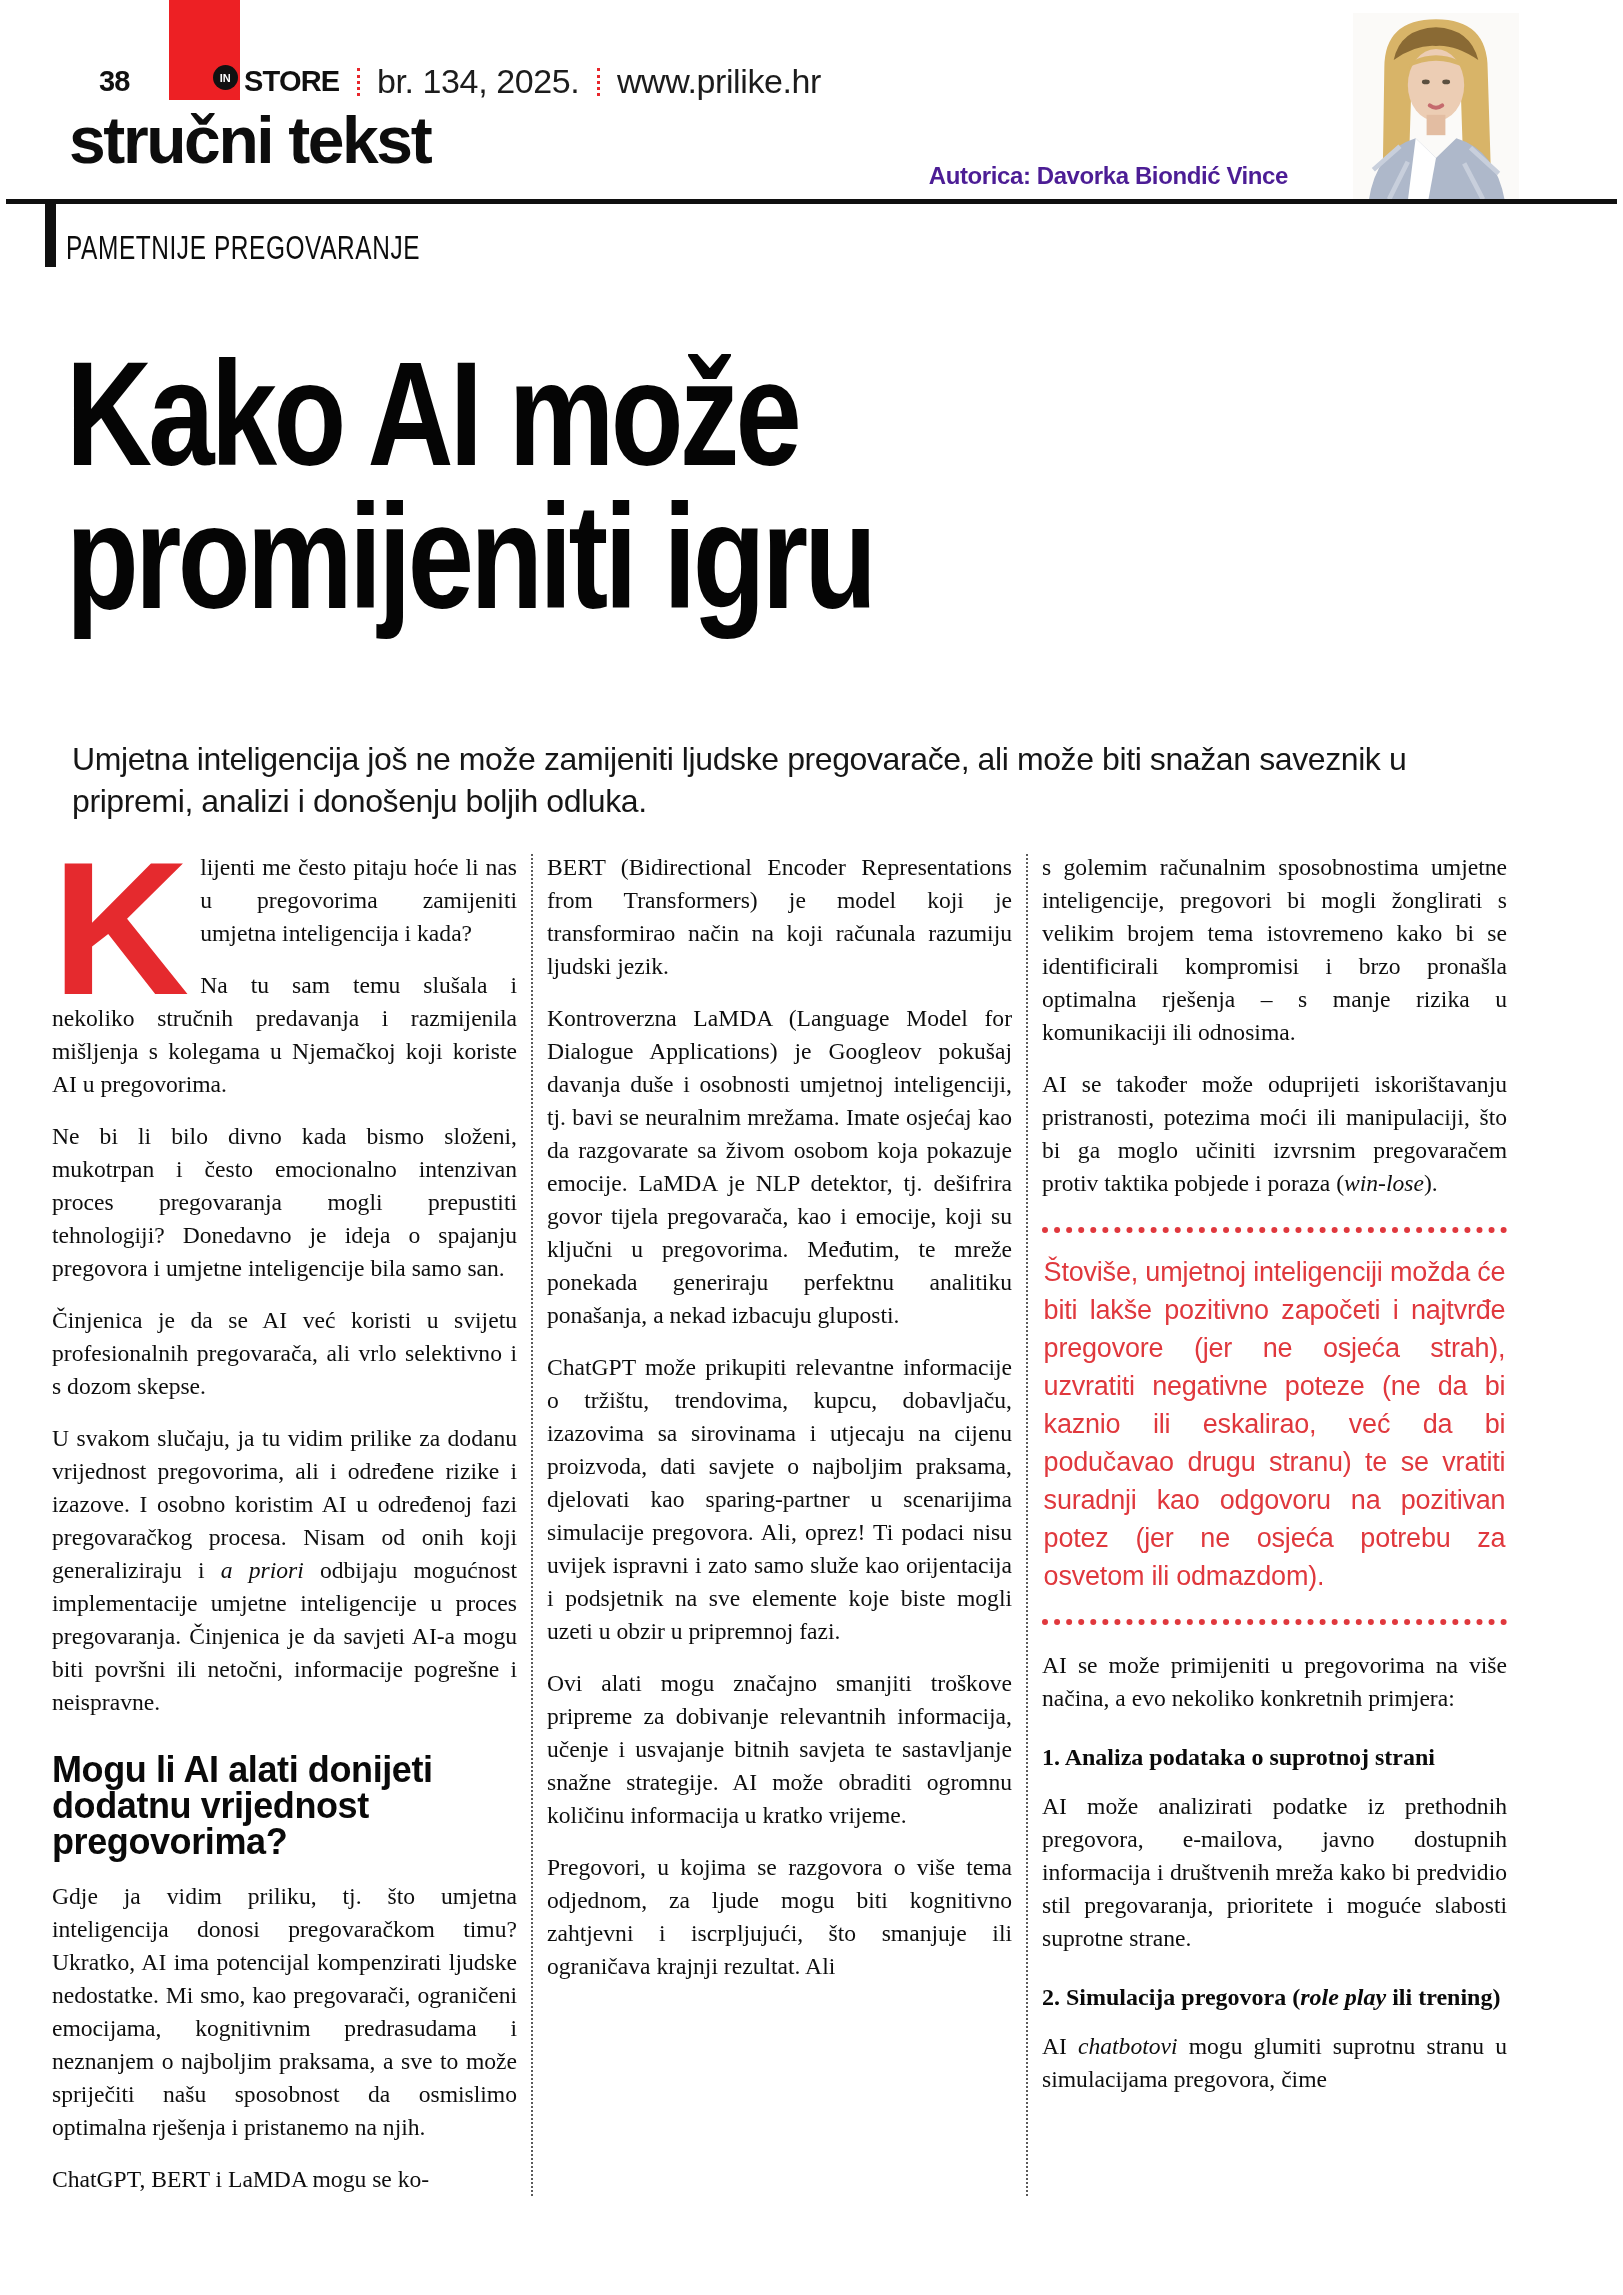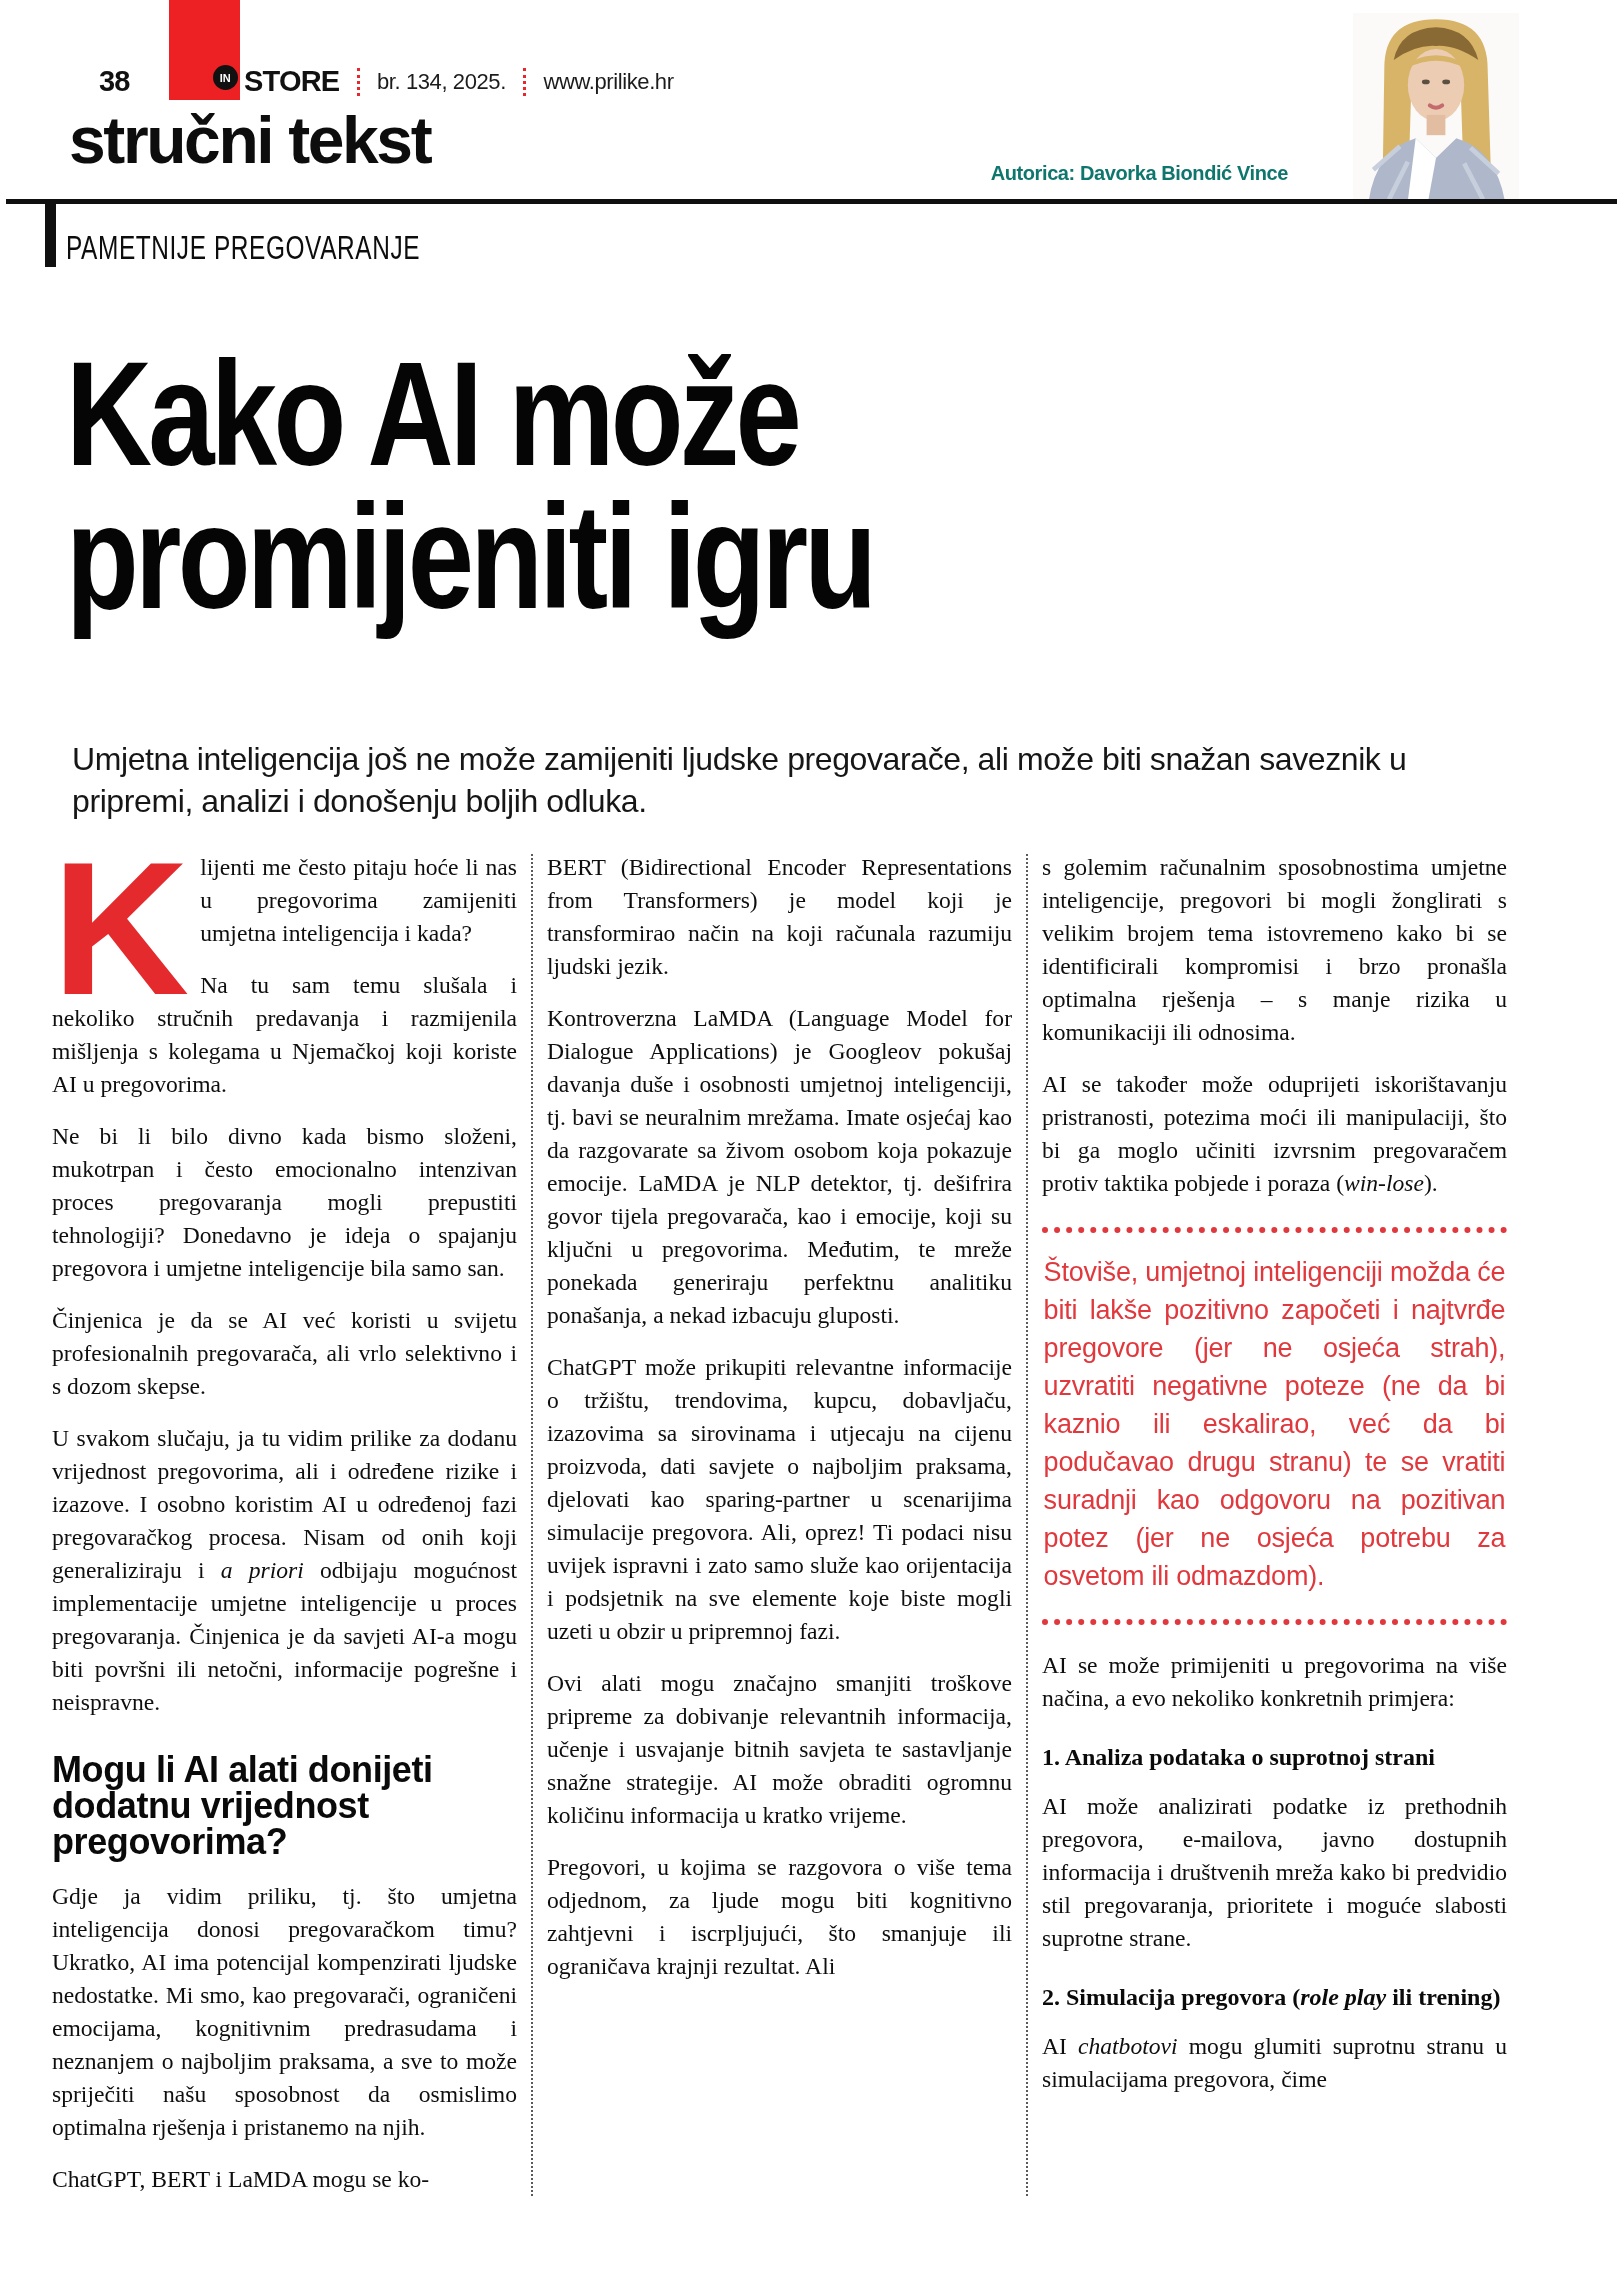--- a/index.html
+++ b/index.html
@@ -19,32 +19,32 @@
   }
   .page-number { font-weight:bold; font-size:29px; letter-spacing:-0.8px; }
   .logo-group { display:flex; align-items:flex-start; margin-left:83px; }
   .logo-circle {
     width:25px; height:25px; border-radius:50%; background:#111;
     color:#fff; display:flex; align-items:center; justify-content:center;
     font-size:11px; font-weight:bold; letter-spacing:0;
   }
   .logo-store { font-weight:bold; font-size:29px; letter-spacing:-0.8px; margin-left:6.3px; }
   .hsep { width:0; height:28px; border-left:3.9px dotted #e8262b; margin:0 17.3px; }
-  .issue-text, .website-text { font-size:22px; color:#1c1c1c; letter-spacing:-0.4px; }
+  .issue-text, .website-text { font-size:34px; color:#1c1c1c; letter-spacing:-0.4px; }
 
   .section-title {
     position:absolute; left:69px; top:102px;
     font-family:"Liberation Sans", sans-serif; font-weight:bold;
     font-size:66px; letter-spacing:-2.4px; color:#0d0d0d;
   }
 
   .author-line {
     position:absolute; left:848px; top:162px; width:440px; text-align:right;
-    font-family:"Liberation Sans", sans-serif; font-weight:bold; font-size:20px;
-    color:#0f766e; letter-spacing:-0.4px;
+    font-family:"Liberation Sans", sans-serif; font-weight:bold; font-size:24px;
+    color:#4c1d95; letter-spacing:-0.4px;
   }
 
   .author-photo { position:absolute; left:1353px; top:12.6px; width:166px; height:188px; }
 
   .top-rule { position:absolute; left:6.3px; top:199px; width:1611px; height:4.7px; background:#101010; }
 
   
   .kicker-bar { position:absolute; left:45px; top:201px; width:11px; height:66px; background:#101010; }
   .kicker {
     position:absolute; left:66px; top:229px;

